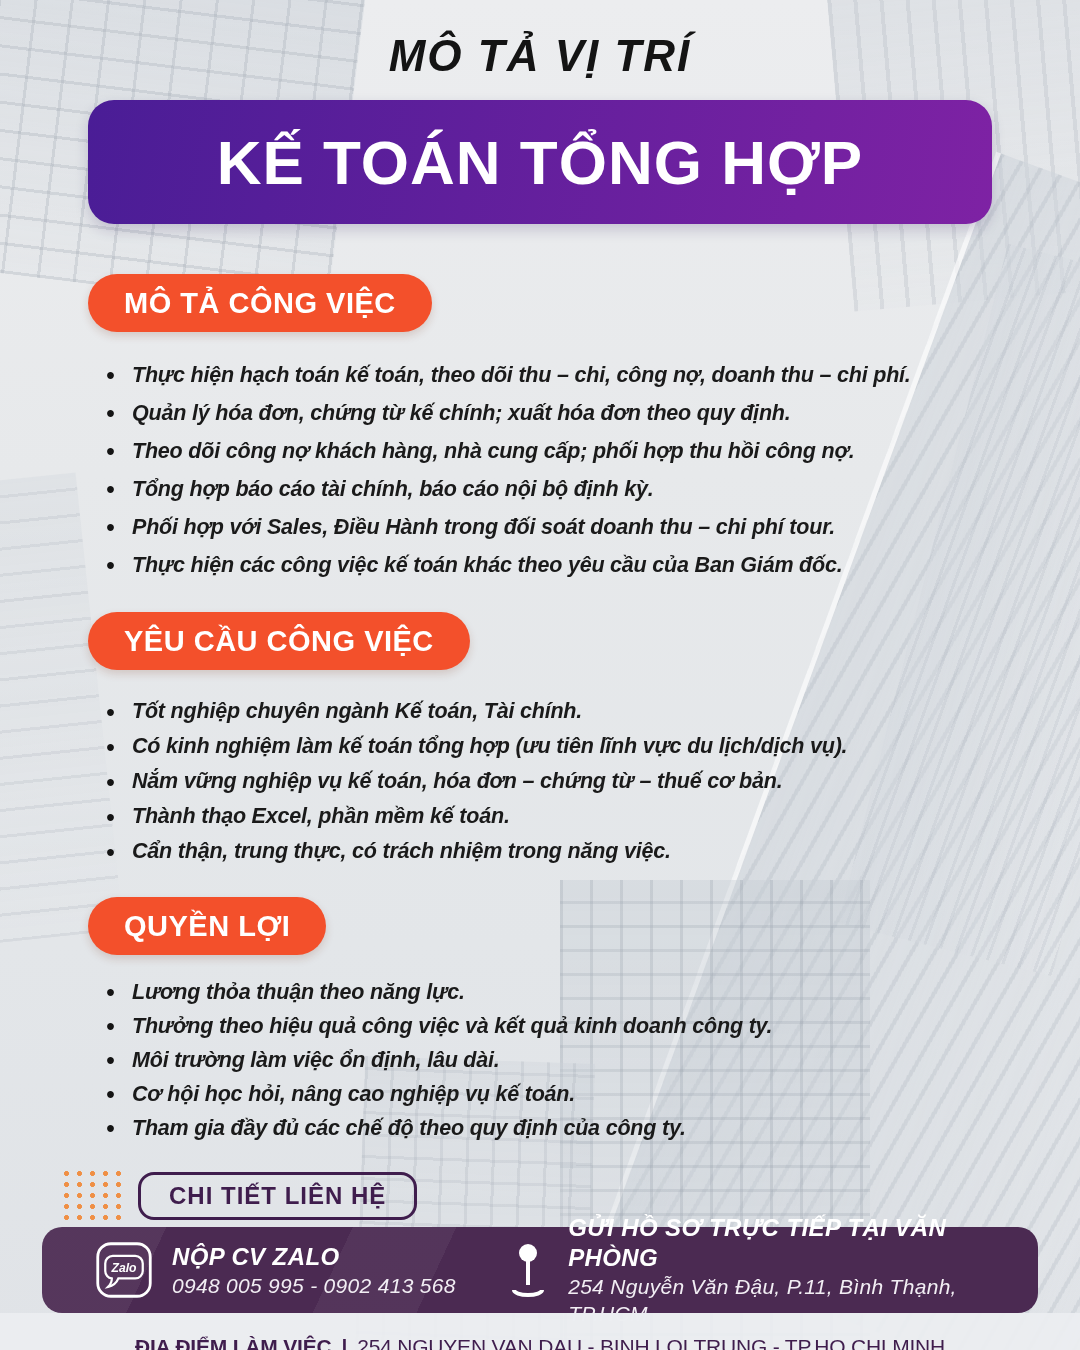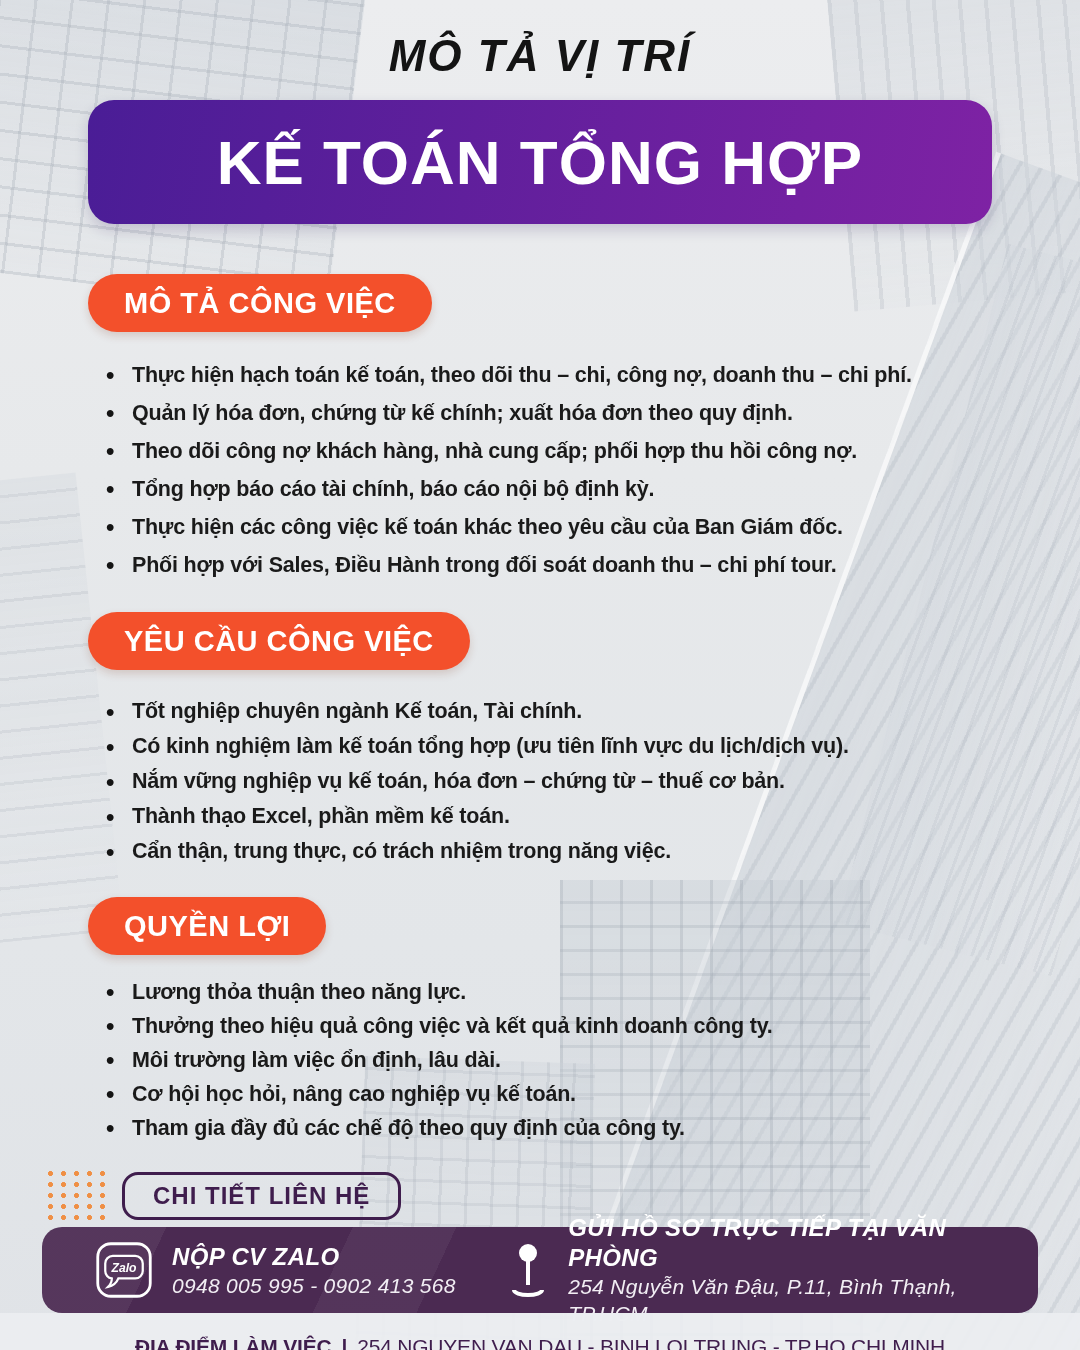--- a/index.html
+++ b/index.html
@@ -107,41 +107,42 @@
     color:#fff;font-size:29px;font-weight:bold;letter-spacing:.5px;
     box-shadow:0 4px 8px rgba(120,50,20,.18);
   }
   .pill-1{margin-top:50px;}
   .pill-2{margin-top:28px;}
   .pill-3{margin-top:28px;}
   ul.bullets{
     list-style:none;
     margin:24px 40px 0 104px;
     padding:0;
+    font-style:italic;
   }
   ul.bullets li{
     position:relative;
     padding-left:28px;
     font-size:21.5px;font-weight:bold;
     letter-spacing:-0.2px;
     color:#1a1a1a;
     line-height:38px;
     white-space:nowrap;
   }
   ul.bullets li::before{
     content:"\2022";
     position:absolute;left:2px;top:0;
     color:#141414;font-size:24px;
   }
   ul.bullets.tight li{line-height:35px;}
   ul.bullets.tighter{margin-top:20px;}
   ul.bullets.tighter li{line-height:34px;}
   
   .contact-row{
-    position:absolute;left:44px;top:1138px;
+    position:absolute;left:60px;top:1138px;
     display:flex;align-items:center;
   }
   .dot-grid{
     width:66px;height:56px;margin-right:12px;
     background:radial-gradient(circle,rgba(240,138,60,.95) 2.2px,transparent 2.8px);
     background-size:13px 11px;
   }
   .contact-pill{
     border:3px solid var(--deep-purple,#44204E);
     border-radius:16px;
@@ -208,22 +209,22 @@
       <span class="banner-title">KẾ TOÁN TỔNG HỢP</span>
     </div>
 
     <div>
       <div class="pill pill-1">MÔ TẢ CÔNG VIỆC</div>
       <ul class="bullets">
           <li>Thực hiện hạch toán kế toán, theo dõi thu – chi, công nợ, doanh thu – chi phí.</li>
           <li>Quản lý hóa đơn, chứng từ kế chính; xuất hóa đơn theo quy định.</li>
           <li>Theo dõi công nợ khách hàng, nhà cung cấp; phối hợp thu hồi công nợ.</li>
           <li>Tổng hợp báo cáo tài chính, báo cáo nội bộ định kỳ.</li>
+          <li>Phối hợp với Sales, Điều Hành trong đối soát doanh thu – chi phí tour.</li>
           <li>Thực hiện các công việc kế toán khác theo yêu cầu của Ban Giám đốc.</li>
-          <li>Phối hợp với Sales, Điều Hành trong đối soát doanh thu – chi phí tour.</li>
         </ul>
     </div>
 
     <div>
       <div class="pill pill-2">YÊU CẦU CÔNG VIỆC</div>
       <ul class="bullets tight">
           <li>Tốt nghiệp chuyên ngành Kế toán, Tài chính.</li>
           <li>Có kinh nghiệm làm kế toán tổng hợp (ưu tiên lĩnh vực du lịch/dịch vụ).</li>
           <li>Nắm vững nghiệp vụ kế toán, hóa đơn – chứng từ – thuế cơ bản.</li>
           <li>Thành thạo Excel, phần mềm kế toán.</li>

